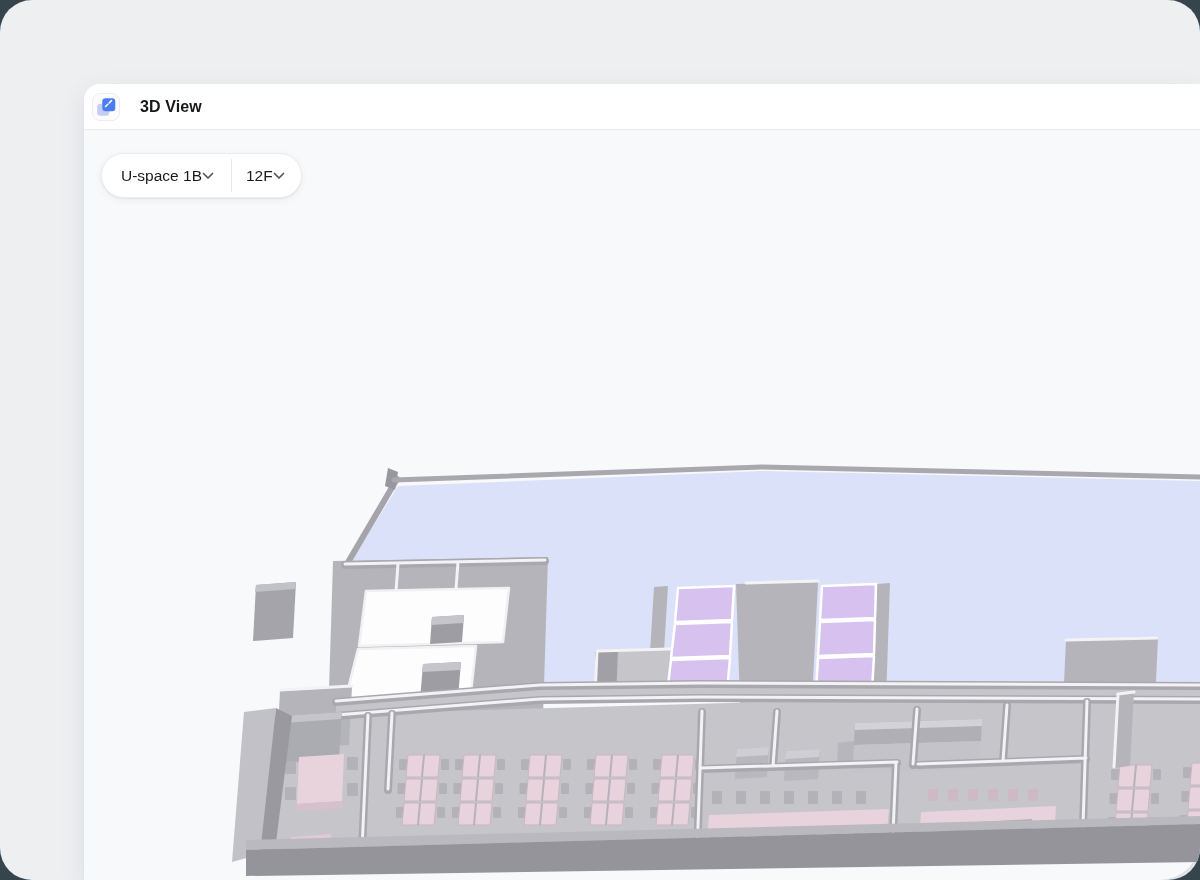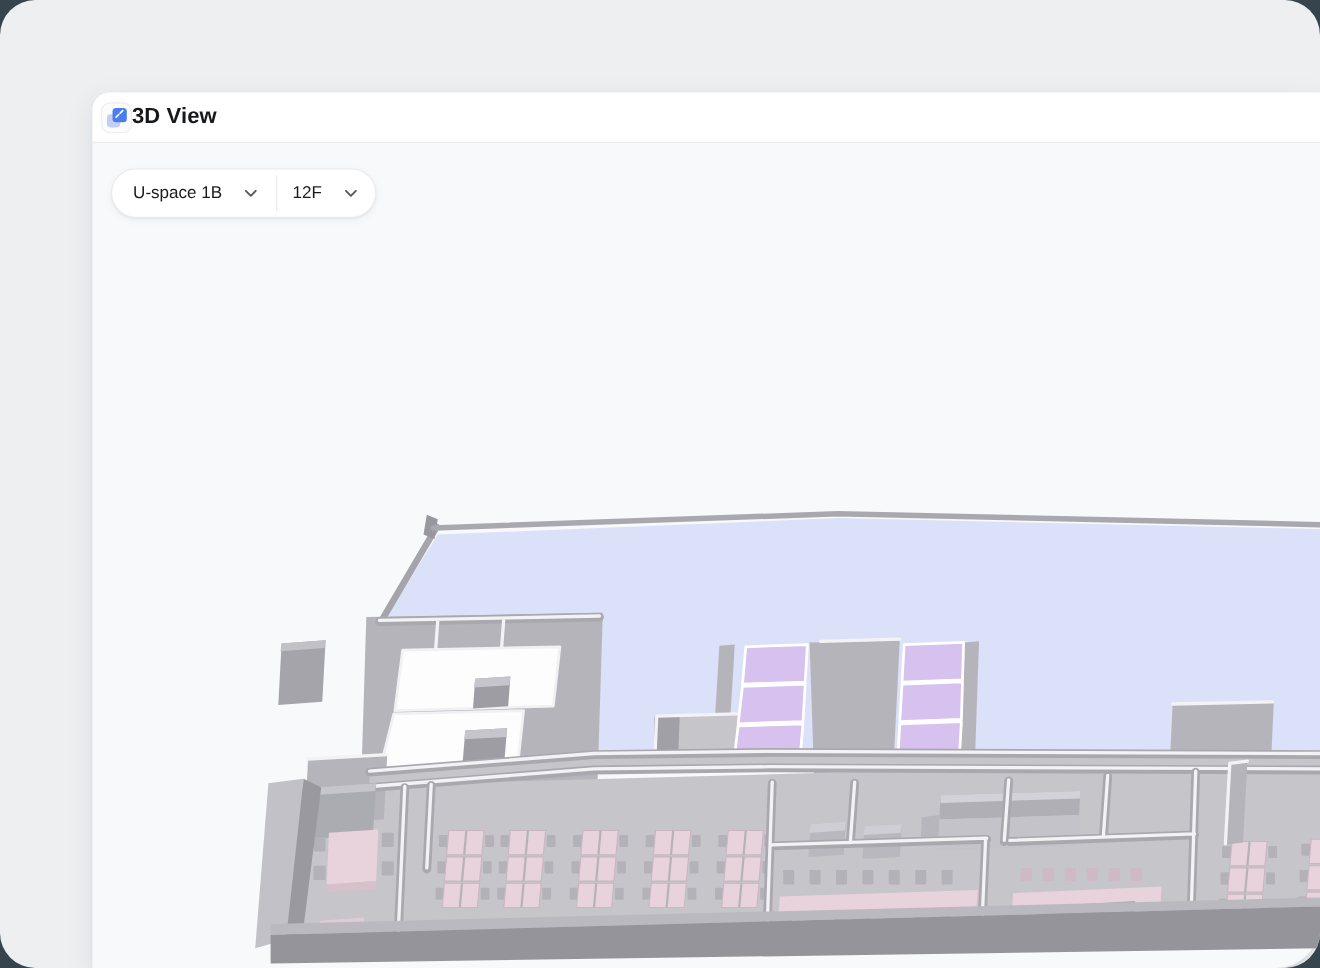--- a/index.html
+++ b/index.html
@@ -15,26 +15,26 @@
   html,body{width:1200px;height:880px;overflow:hidden}
   body{background:var(--desktop-bg);font-family:"Liberation Sans",sans-serif;position:relative}
   .page{position:absolute;inset:0;background:var(--page-bg);border-radius:32px;overflow:hidden}
   .card{position:absolute;left:84px;top:84px;right:0;bottom:0;background:var(--card-bg);
     border-radius:16px 0 40px 0;overflow:hidden;
     box-shadow:0 1px 2px rgba(30,40,50,.05),0 8px 28px rgba(30,40,50,.08)}
   .card-header{height:46px;background:var(--header-bg);border-bottom:1px solid var(--header-border);
     display:flex;align-items:center;padding:0 10px 0 8px}
   .app-icon{width:28px;height:28px;border-radius:8px;background:#fcfcfd;border:1px solid #ededf0;
     display:flex;align-items:center;justify-content:center;flex:0 0 auto}
-  .page-title{font-size:20px;font-weight:700;color:var(--title-text);letter-spacing:.1px}
+  .page-title{margin-left:20px;font-size:16px;font-weight:700;color:var(--title-text);letter-spacing:.1px}
   .toolbar{position:absolute;left:17px;top:69px}
   .selector-pill{display:flex;align-items:stretch;height:45px;background:var(--control-bg);
     border:1px solid var(--control-border);border-radius:23px;
     box-shadow:0 1px 2px rgba(20,25,35,.06),0 2px 8px rgba(20,25,35,.05)}
-  .seg{display:flex;align-items:center;gap:20px;cursor:pointer;background:transparent;border:none;
+  .seg{display:flex;align-items:center;gap:0;cursor:pointer;background:transparent;border:none;
     font-family:"Liberation Sans",sans-serif;font-size:15.5px;font-weight:500;color:var(--control-text)}
   .seg.b{padding:0 17px 0 19px}
   .seg.f{padding:0 16px 0 14px}
   .pill-divider{width:1px;background:var(--control-divider);margin:5px 0}
   .chev{display:block}
   .canvas{position:absolute;inset:0}
   .plan{position:absolute;left:0;top:0;width:1200px;height:880px;display:block}
   
   .f-blue{fill:var(--floor-open)}
   .f-floor{fill:var(--floor-gray)}

